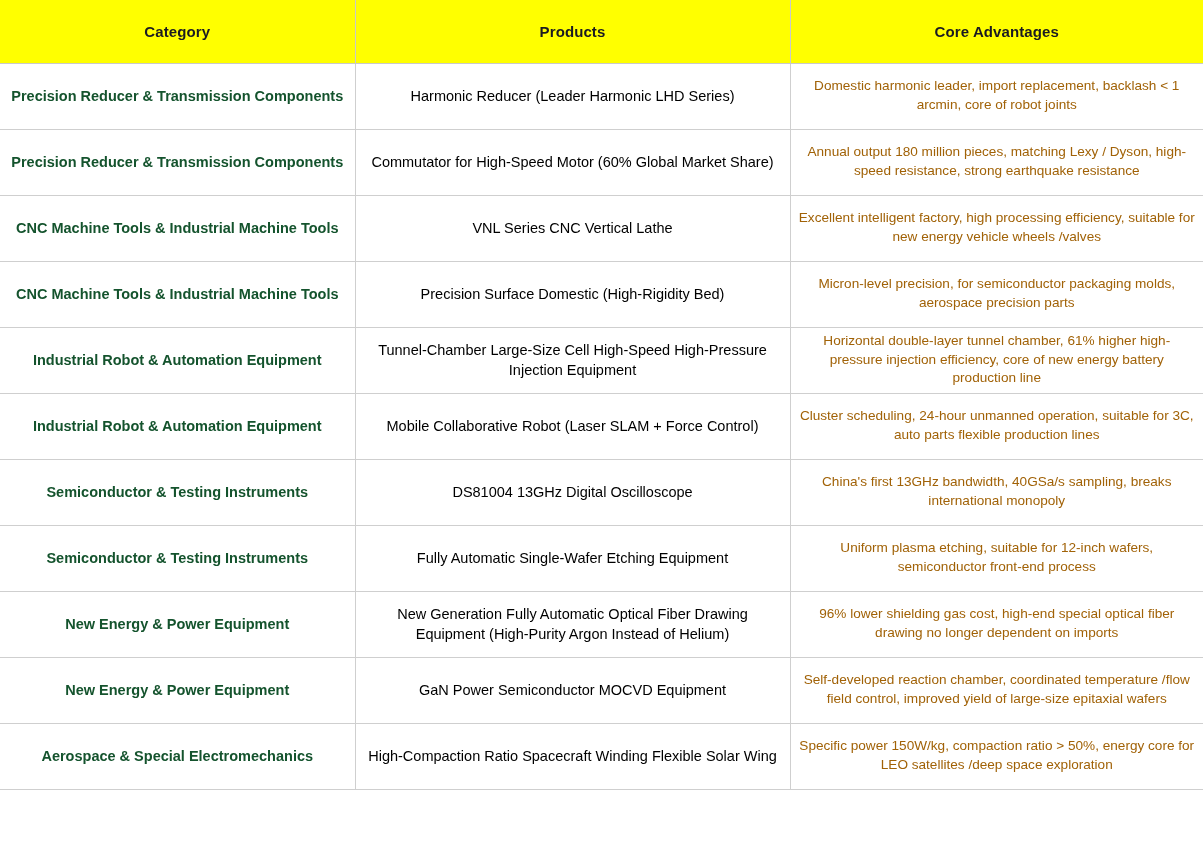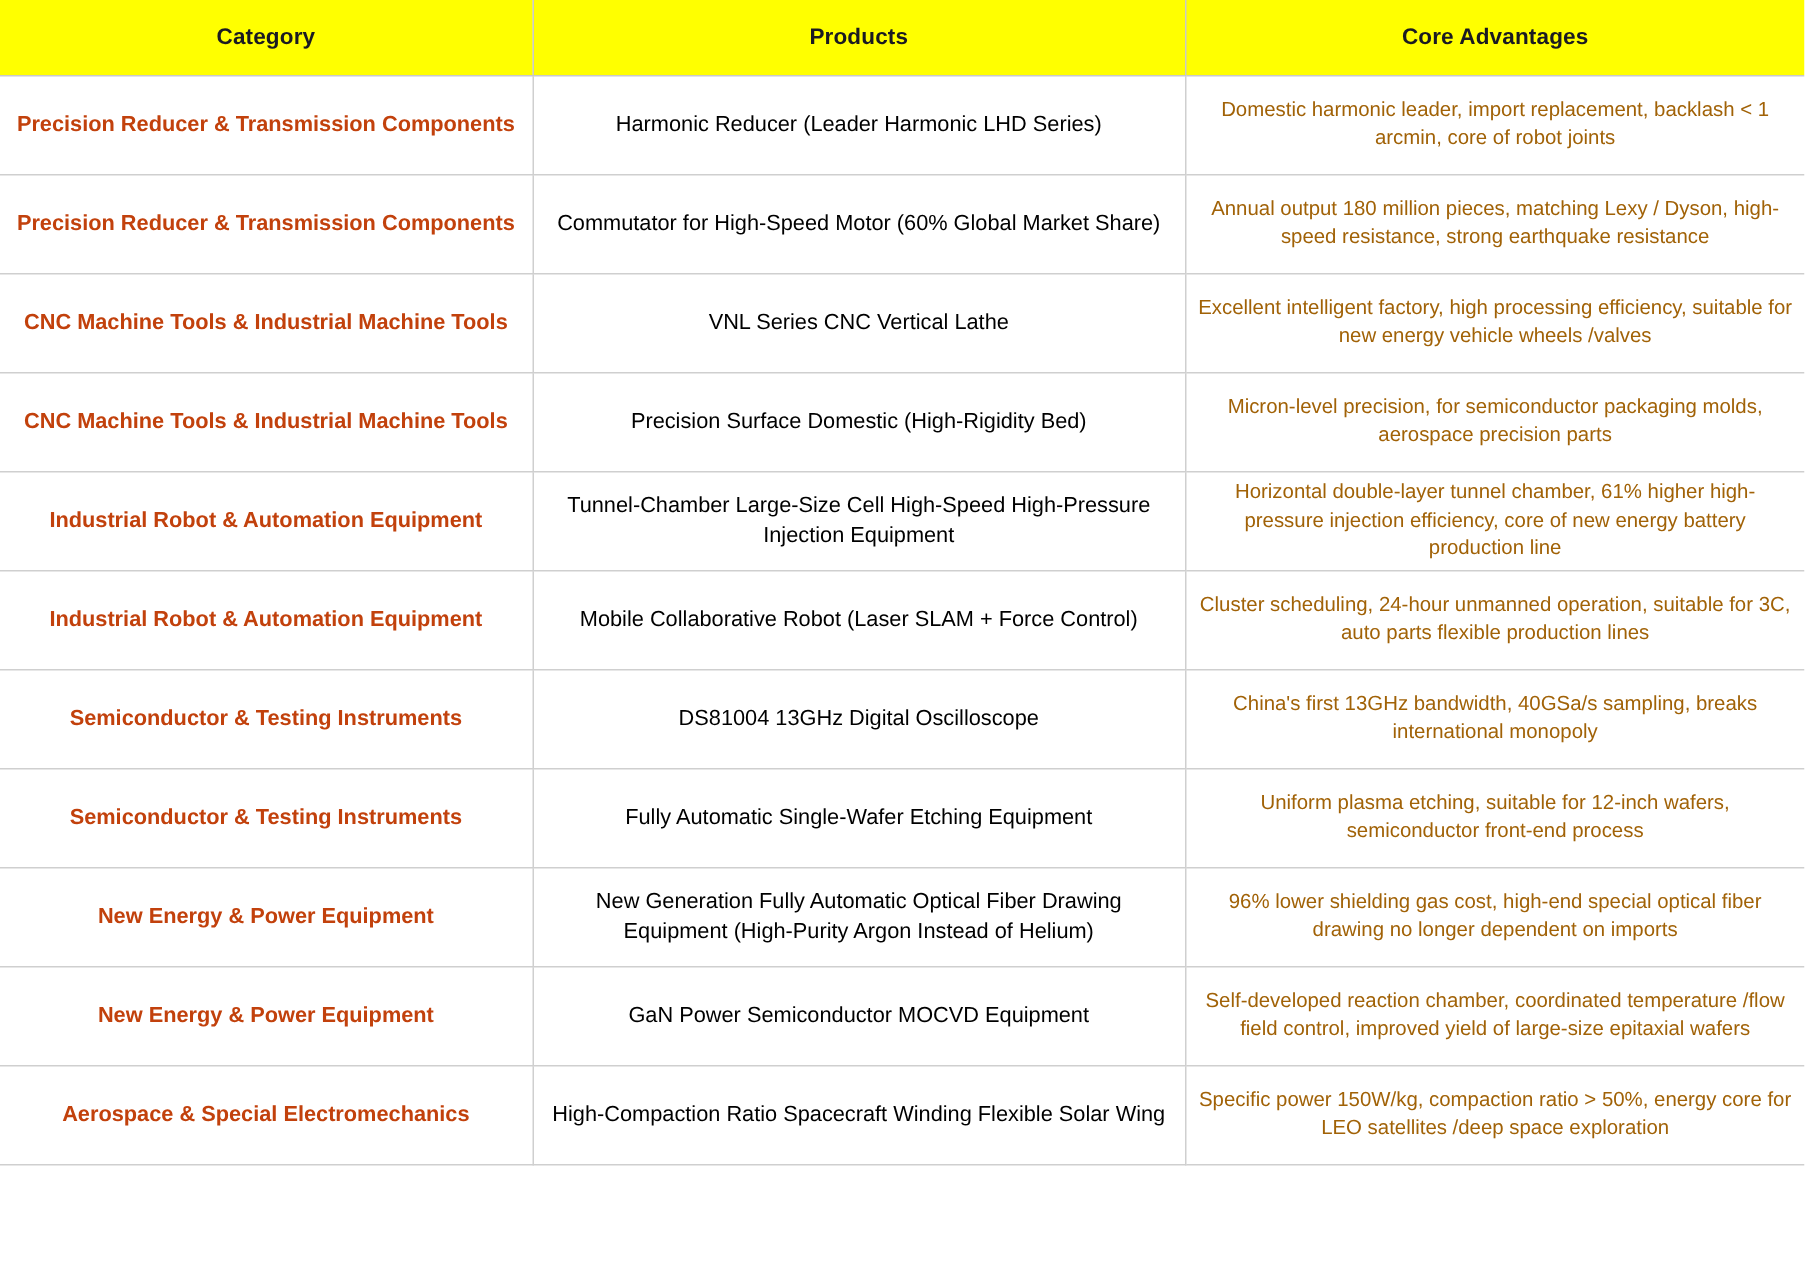--- a/index.html
+++ b/index.html
@@ -31,21 +31,21 @@
   table.spec-table col.col-category   { width: 355px; }
   table.spec-table col.col-products   { width: 435px; }
   table.spec-table col.col-advantages { width: 413px; }
 
   
   thead th {
     background: #ffff00;
     color: #1a1a22;
     font-weight: bold;
     font-size: 15px;
-    height: 50px;
+    height: 63px;
     padding: 0 10px;
     text-align: center;
     vertical-align: middle;
     border-right: 1px solid #c9c9c9;
     border-bottom: 1px solid #c9c9c9;
     box-sizing: border-box;
     letter-spacing: 0.1px;
   }
   thead th:last-child { border-right: none; }
 
@@ -60,21 +60,21 @@
     text-align: center;
     padding: 4px 9px;
     box-sizing: border-box;
     line-height: 1.38;
   }
   tbody td:last-child { border-right: none; }
 
   td.cell-category {
     font-weight: bold;
     font-size: 14.5px;
-    color: #c2410c;
+    color: #14532d;
   }
   td.cell-products {
     font-weight: normal;
     font-size: 14.5px;
     color: #000000;
   }
   td.cell-advantages {
     font-weight: normal;
     font-size: 13.6px;
     color: #a16207;

